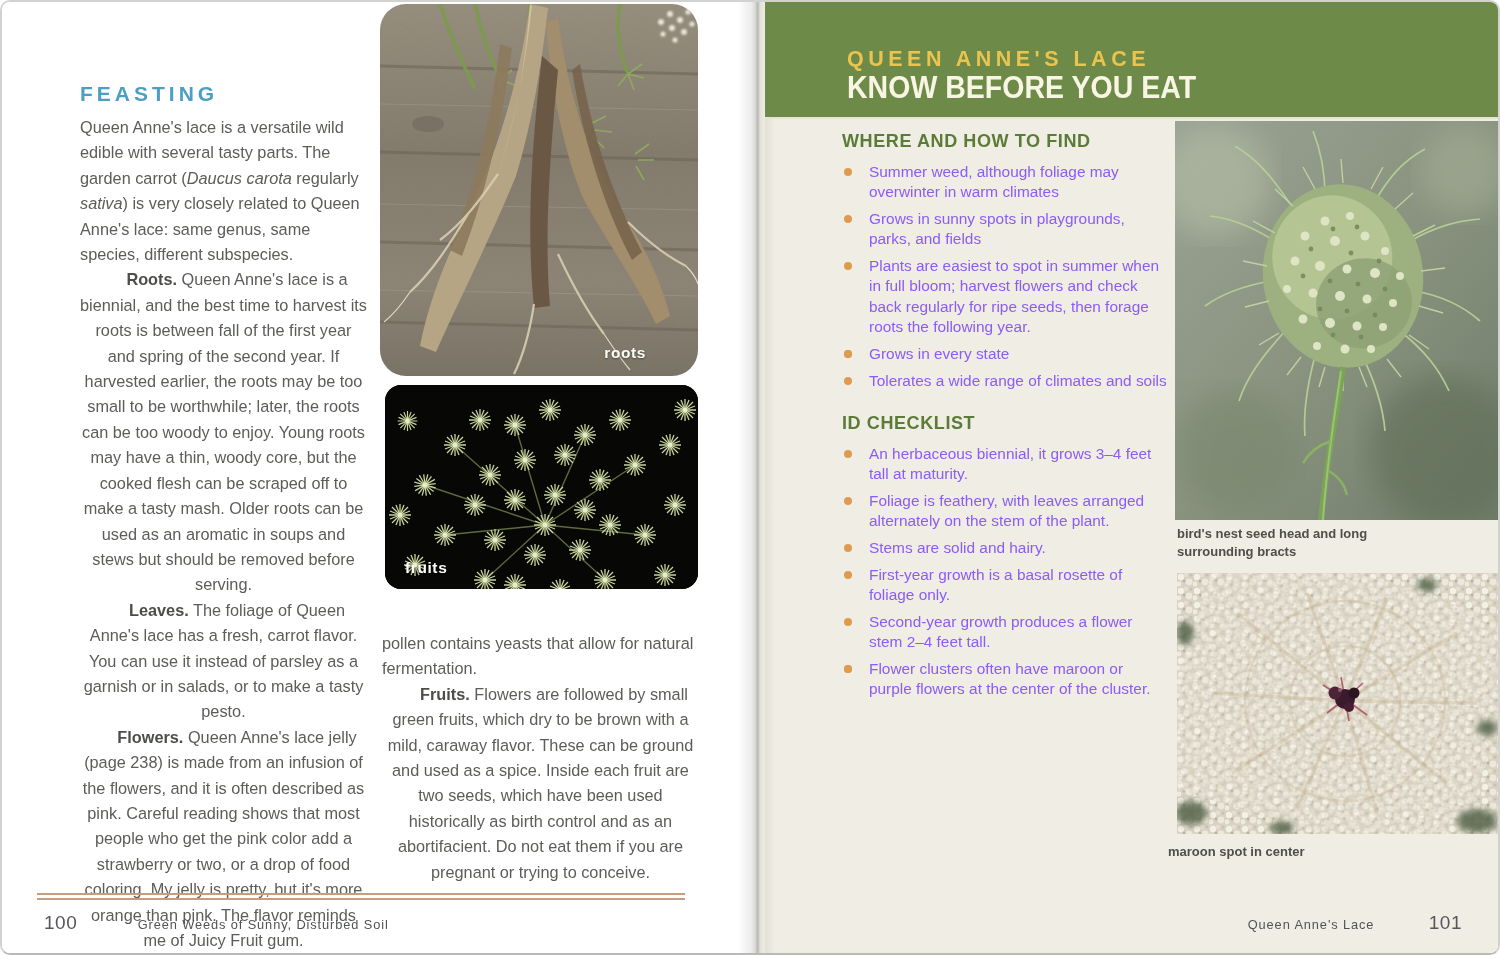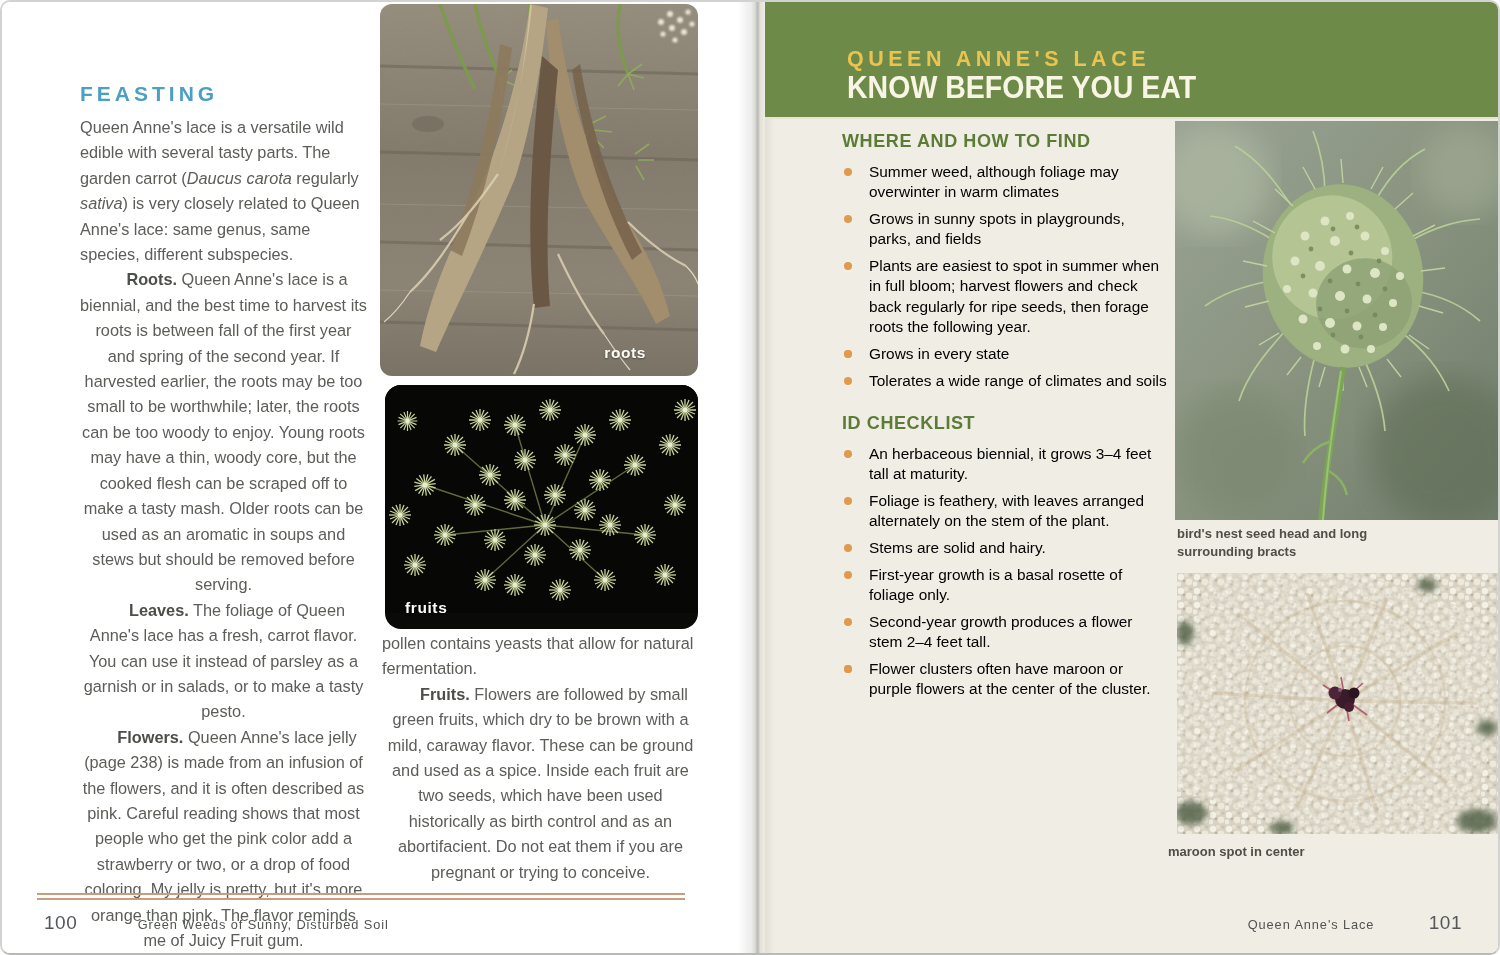--- a/index.html
+++ b/index.html
@@ -27,22 +27,22 @@
   .body-p{margin:0;color:#5b5d58;font-size:16.3px;line-height:25.4px;}
   .body-p.indent{text-indent:27px;text-align:center;}
   .body-p strong{color:#4c4e4a;font-weight:700;}
   .body-p em{font-style:italic;}
 
   .col2-text{position:absolute;left:380px;top:629px;width:317px;}
 
   
   .photo{overflow:hidden;}
   .photo svg{display:block;}
-  .photo-roots{position:absolute;left:378px;top:2px;width:318px;height:372px;border-radius:12px;text-decoration:underline;}
-  .photo-fruits{position:absolute;left:383px;top:383px;width:313px;height:244px;border-radius:16px;background:#0a0a08;}
+  .photo-roots{position:absolute;left:378px;top:2px;width:318px;height:372px;border-radius:26px;text-decoration:underline;}
+  .photo-fruits{position:absolute;left:383px;top:383px;width:313px;height:204px;border-radius:16px;background:#0a0a08;}
   .photo-label{position:absolute;color:#fdfdf8;font-size:15.5px;font-weight:700;letter-spacing:0.6px;
     text-shadow:0 1px 2px rgba(0,0,0,0.4);}
   .label-roots{right:52px;bottom:14px;}
   .label-fruits{left:20px;bottom:12px;}
 
   
   .footer-rule{position:absolute;left:35px;top:891px;width:648px;height:7px;
     border-top:2px solid #c79d80;border-bottom:2px solid #c79d80;}
   .footer-left{position:absolute;left:42px;top:910px;width:648px;color:#55575a;}
   .footer-left .pagenum{font-size:19px;letter-spacing:0.5px;}
@@ -56,21 +56,21 @@
   .band-subtitle{position:absolute;left:82px;top:68px;margin:0;color:#f8f5e4;
     font-size:31px;font-weight:800;letter-spacing:0px;transform:scaleX(0.92);transform-origin:left center;}
 
   
   .check-col{position:absolute;left:77px;top:128px;width:326px;}
   .section-heading{margin:0 0 10px 0;color:#5b7c37;font-size:19px;font-weight:800;letter-spacing:0.6px;
     transform:scaleX(0.95);transform-origin:left center;}
   .section-heading.second{margin-top:21px;}
   ul.checklist{list-style:none;margin:0;padding:0;}
   ul.checklist li{position:relative;padding-left:27px;margin-bottom:6.5px;
-    color:#000000;font-size:15.4px;line-height:20.3px;}
+    color:#8b5cf6;font-size:15.4px;line-height:20.3px;}
   ul.checklist .dot{position:absolute;left:2px;top:6px;width:8px;height:8px;border-radius:50%;background:#de9b4f;}
 
   
   .photo-seedhead{position:absolute;left:410px;top:119px;width:323px;height:399px;}
   .caption{position:absolute;color:#4e4f49;font-size:13px;font-weight:600;line-height:17.6px;}
   .caption1{left:412px;top:523px;width:255px;}
   .photo-maroon{position:absolute;left:412px;top:571px;width:321px;height:261px;}
   .caption2{left:403px;top:841px;width:300px;}
 
   

